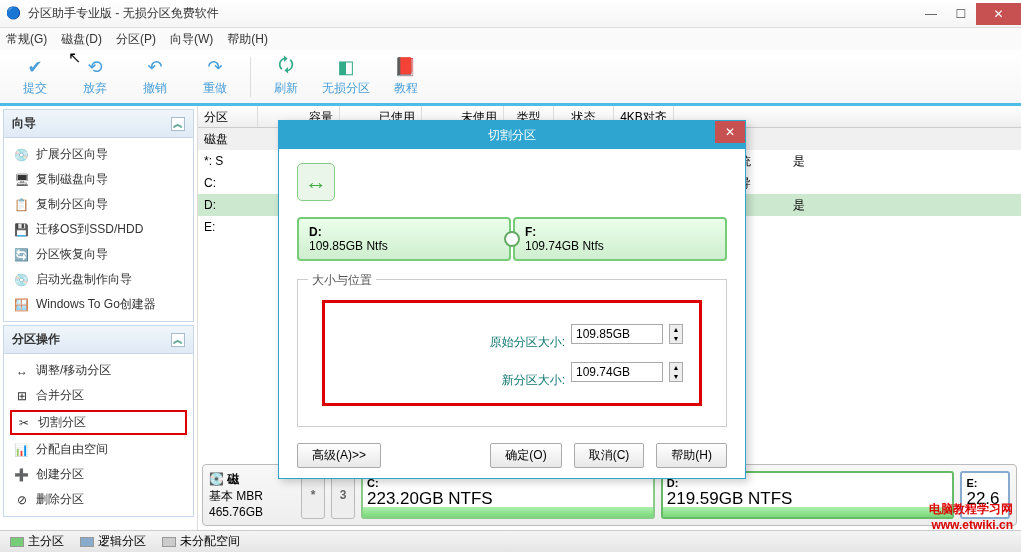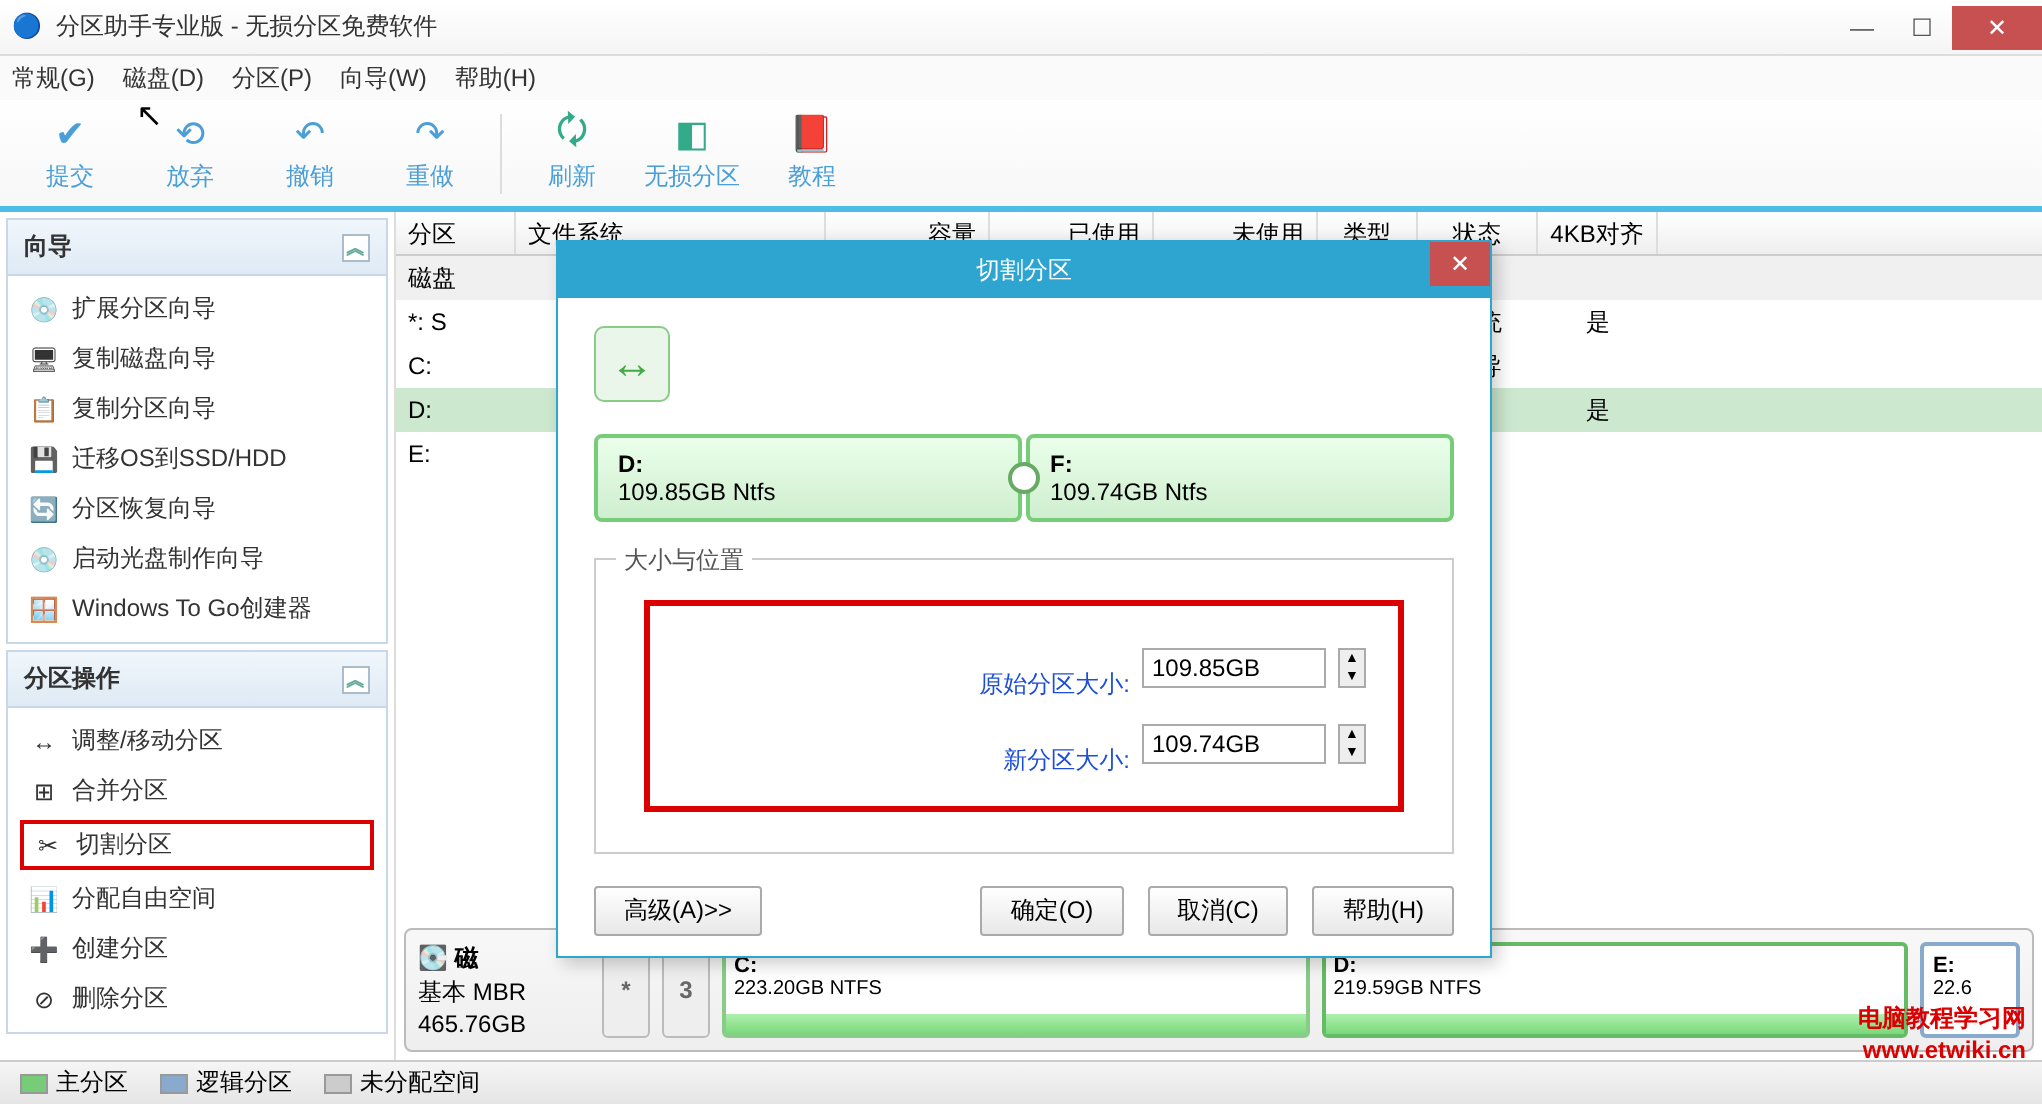--- a/index.html
+++ b/index.html
@@ -45,21 +45,21 @@
 .c-stat { width: 60px; text-align: center; }
 .c-4k { width: 60px; text-align: center; }
 
 .diskbar-area { margin-top: auto; padding: 4px; }
 .diskbar { border: 1px solid #bbb; border-radius: 4px; padding: 6px; display: flex; gap: 6px; background: linear-gradient(#f8f8f8, #eee); }
 .diskinfo { width: 86px; }
 .diskinfo .dn { font-weight: bold; }
 .pseg { border: 2px solid #8c8; border-radius: 3px; padding: 4px; background: #fff; position: relative; }
 .pseg.blue { border-color: #8ac; }
 .pseg .lbl { font-size: 11px; font-weight: bold; }
-.pseg .sz { font-size: 10px; }
+.pseg .sz { font-size: 17px; }
 .pseg .band { position: absolute; left: 0; right: 0; bottom: 0; height: 10px; background: linear-gradient(#aef0ae, #7ad87a); }
 .sq { width: 24px; background: #eee; border: 1px solid #bbb; border-radius: 3px; display: flex; align-items: center; justify-content: center; color: #666; font-weight: bold; }
 
 .statusbar { height: 22px; background: linear-gradient(#f5f5f5, #e5e5e5); border-top: 1px solid #ccc; display: flex; align-items: center; padding: 0 10px; gap: 16px; }
 .legend { display: flex; align-items: center; gap: 4px; }
 .legend .box { width: 14px; height: 10px; border: 1px solid #999; }
 
 .cursor { position: absolute; left: 68px; top: 48px; font-size: 16px; pointer-events: none; }
 
 
@@ -70,21 +70,21 @@
 .dlg-desc { display: flex; justify-content: space-between; align-items: center; margin-bottom: 16px; }
 .dlg-desc .bigic { width: 38px; height: 38px; background: #eaf6ea; border: 1px solid #8c8; border-radius: 5px; display: flex; align-items: center; justify-content: center; color: #4a4; font-size: 22px; }
 .dlg-slider { display: flex; gap: 2px; margin-bottom: 18px; position: relative; }
 .dlg-slider .seg { flex: 1; border: 2px solid #7c7; border-radius: 4px; padding: 6px 10px; background: linear-gradient(#eaffea, #cfeecf); }
 .dlg-slider .seg .l1 { font-weight: bold; }
 .dlg-slider .handle { position: absolute; left: 50%; top: 50%; transform: translate(-50%, -50%); width: 16px; height: 16px; background: #fff; border: 2px solid #6a6; border-radius: 50%; }
 .fieldset { border: 1px solid #ccc; padding: 20px 24px; margin-bottom: 16px; position: relative; }
 .fieldset .legend-txt { position: absolute; top: -8px; left: 10px; background: #fff; padding: 0 4px; color: #555; }
 .fieldset .highlight-box { border: 3px solid #d00; padding: 10px 16px; }
 .frow { display: flex; align-items: center; justify-content: flex-end; gap: 6px; margin: 4px 0; }
-.frow label { color: #1d4ed8; margin-top: 17px; }
+.frow label { color: #0f766e; margin-top: 17px; }
 .frow input { width: 92px; border: 1px solid #aaa; padding: 2px 4px; text-align: left; }
 .spin { display: flex; flex-direction: column; border: 1px solid #aaa; }
 .spin div { width: 12px; height: 9px; font-size: 7px; display: flex; align-items: center; justify-content: center; background: #eee; }
 .dlg-btns { display: flex; gap: 12px; justify-content: flex-end; align-items: center; }
 .dlg-btns .adv { margin-right: auto; }
 .btn { border: 1px solid #aaa; background: linear-gradient(#fff, #e8e8e8); padding: 3px 14px; border-radius: 2px; }
 
 .watermark { position: absolute; right: 8px; bottom: 20px; color: #d00; font-size: 16px; font-weight: bold; text-align: right; }
 .watermark .url { color: #d00; font-size: 12px; }
 </style>
@@ -213,21 +213,20 @@
             <span class="ic">⊘</span>
             <span>删除分区</span>
           </div>
       </div>
     </div>
   </div>
 
   <div class="content">
     <div class="colhdr">
       <div class="c-part">分区</div>
-      <div class="c-fs">文件系统</div>
       <div class="c-cap">容量</div>
       <div class="c-used">已使用</div>
       <div class="c-free">未使用</div>
       <div class="c-type">类型</div>
       <div class="c-stat">状态</div>
       <div class="c-4k">4KB对齐</div>
     </div>
     <div class="rows">
       <div class="row" style="background:#f0f0f0">
           <div class="c-part">磁盘</div>

